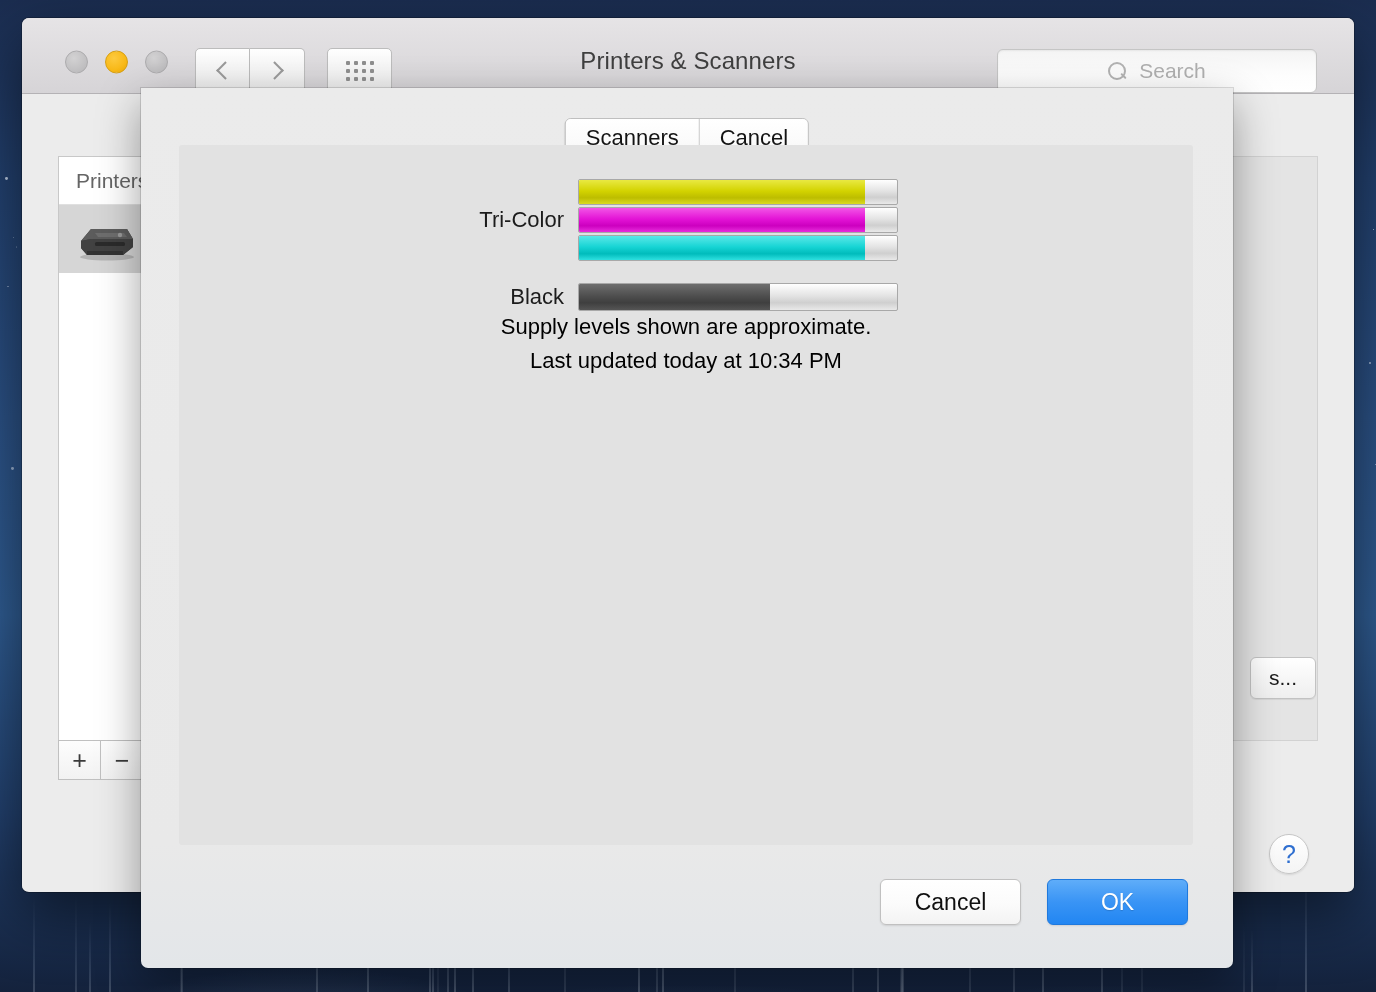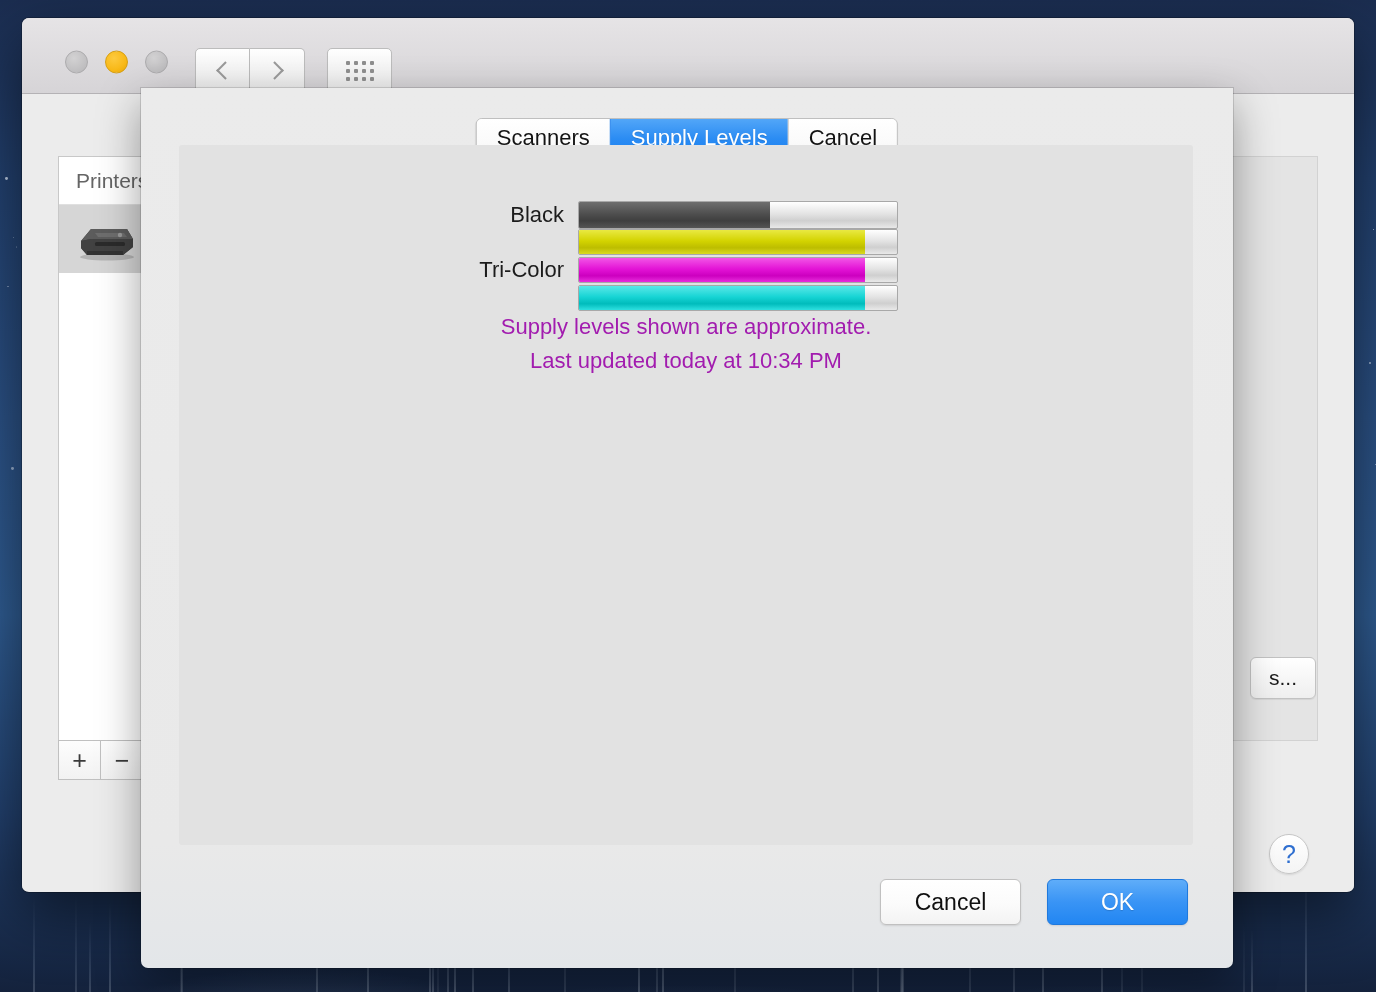--- a/index.html
+++ b/index.html
@@ -275,21 +275,21 @@
     background: linear-gradient(180deg, #6e6e6e 0%, #4d4d4d 48%, #3f3f3f 72%, #555555 100%);
   }
   .gauge.yellow .fill  { background: linear-gradient(180deg, #e9e942 0%, #d3d300 46%, #bdbd00 74%, #dada1f 100%); }
   .gauge.magenta .fill { background: linear-gradient(180deg, #f255e6 0%, #e313d6 46%, #cc00bf 74%, #e92ddd 100%); }
   .gauge.cyan .fill    { background: linear-gradient(180deg, #5ae8e8 0%, #16d4d4 46%, #00bcbc 74%, #2ee0e0 100%); }
 
   #sheet-note {
     position: absolute; left: 0; right: 0; top: 165px;
     text-align: center;
     font-size: 22px;
-    color: #a21caf;
+    color: #000000;
     line-height: 34px;
   }
 
   .sheet-btn {
     position: absolute;
     bottom: 43px;
     height: 46px;
     border-radius: 6px;
     display: flex; align-items: center; justify-content: center;
     font-size: 23px;
@@ -545,21 +545,26 @@
           <i></i>
           <i></i>
           <i></i>
         <i></i>
           <i></i>
           <i></i>
           <i></i>
       </span>
     </div>
 
-
+    <div id="win-title">Printers &amp; Scanners</div>
+
+    <div id="search-field">
+      <span id="search-icon"></span>
+      <span id="search-placeholder">Search</span>
+    </div>
   </div>
 
   <div id="prefs-body">
 
     <div id="printer-list">
       <div id="printer-list-header">Printers</div>
       <div class="printer-row">
         <span id="printer-icon">
           <svg width="64" height="44" viewBox="0 0 64 44">
             <ellipse cx="34" cy="40" rx="27" ry="3.4" fill="rgba(0,0,0,0.16)"></ellipse>
@@ -585,52 +590,51 @@
     <div id="options-btn">s...</div>
 
     <div id="help-btn">?</div>
   </div>
 </div>
 
 <div id="sheet">
 
   <div id="tab-bar">
     <div class="tab">Scanners</div>
-    <div class="tab active">Supply Levels</div>
     <div class="tab">Cancel</div>
   </div>
 
   <div id="sheet-panel">
 
     <div id="supply-rows">
-
-      <div class="supply-row" style="margin-top:22px;">
-        <div class="supply-label">Black</div>
-        <div class="gauge-stack">
-          <div class="gauge black">
-            <div class="fill" style="width: 60%;"></div>
-          </div>
-        </div>
-      </div>
 
       <div class="supply-row">
         <div class="supply-label">Tri-Color</div>
         <div class="gauge-stack">
           <div class="gauge yellow">
             <div class="fill" style="width: 90%;"></div>
           </div>
           <div class="gauge magenta">
             <div class="fill" style="width: 90%;"></div>
           </div>
           <div class="gauge cyan">
             <div class="fill" style="width: 90%;"></div>
           </div>
         </div>
       </div>
 
+      <div class="supply-row" style="margin-top:22px;">
+        <div class="supply-label">Black</div>
+        <div class="gauge-stack">
+          <div class="gauge black">
+            <div class="fill" style="width: 60%;"></div>
+          </div>
+        </div>
+      </div>
+
     </div>
 
     <div id="sheet-note">
       <div>Supply levels shown are approximate.</div>
       <div>Last updated today at 10:34 PM</div>
     </div>
   </div>
 
   <div class="sheet-btn" id="cancel-button">Cancel</div>
   <div class="sheet-btn" id="ok-button">OK</div>

